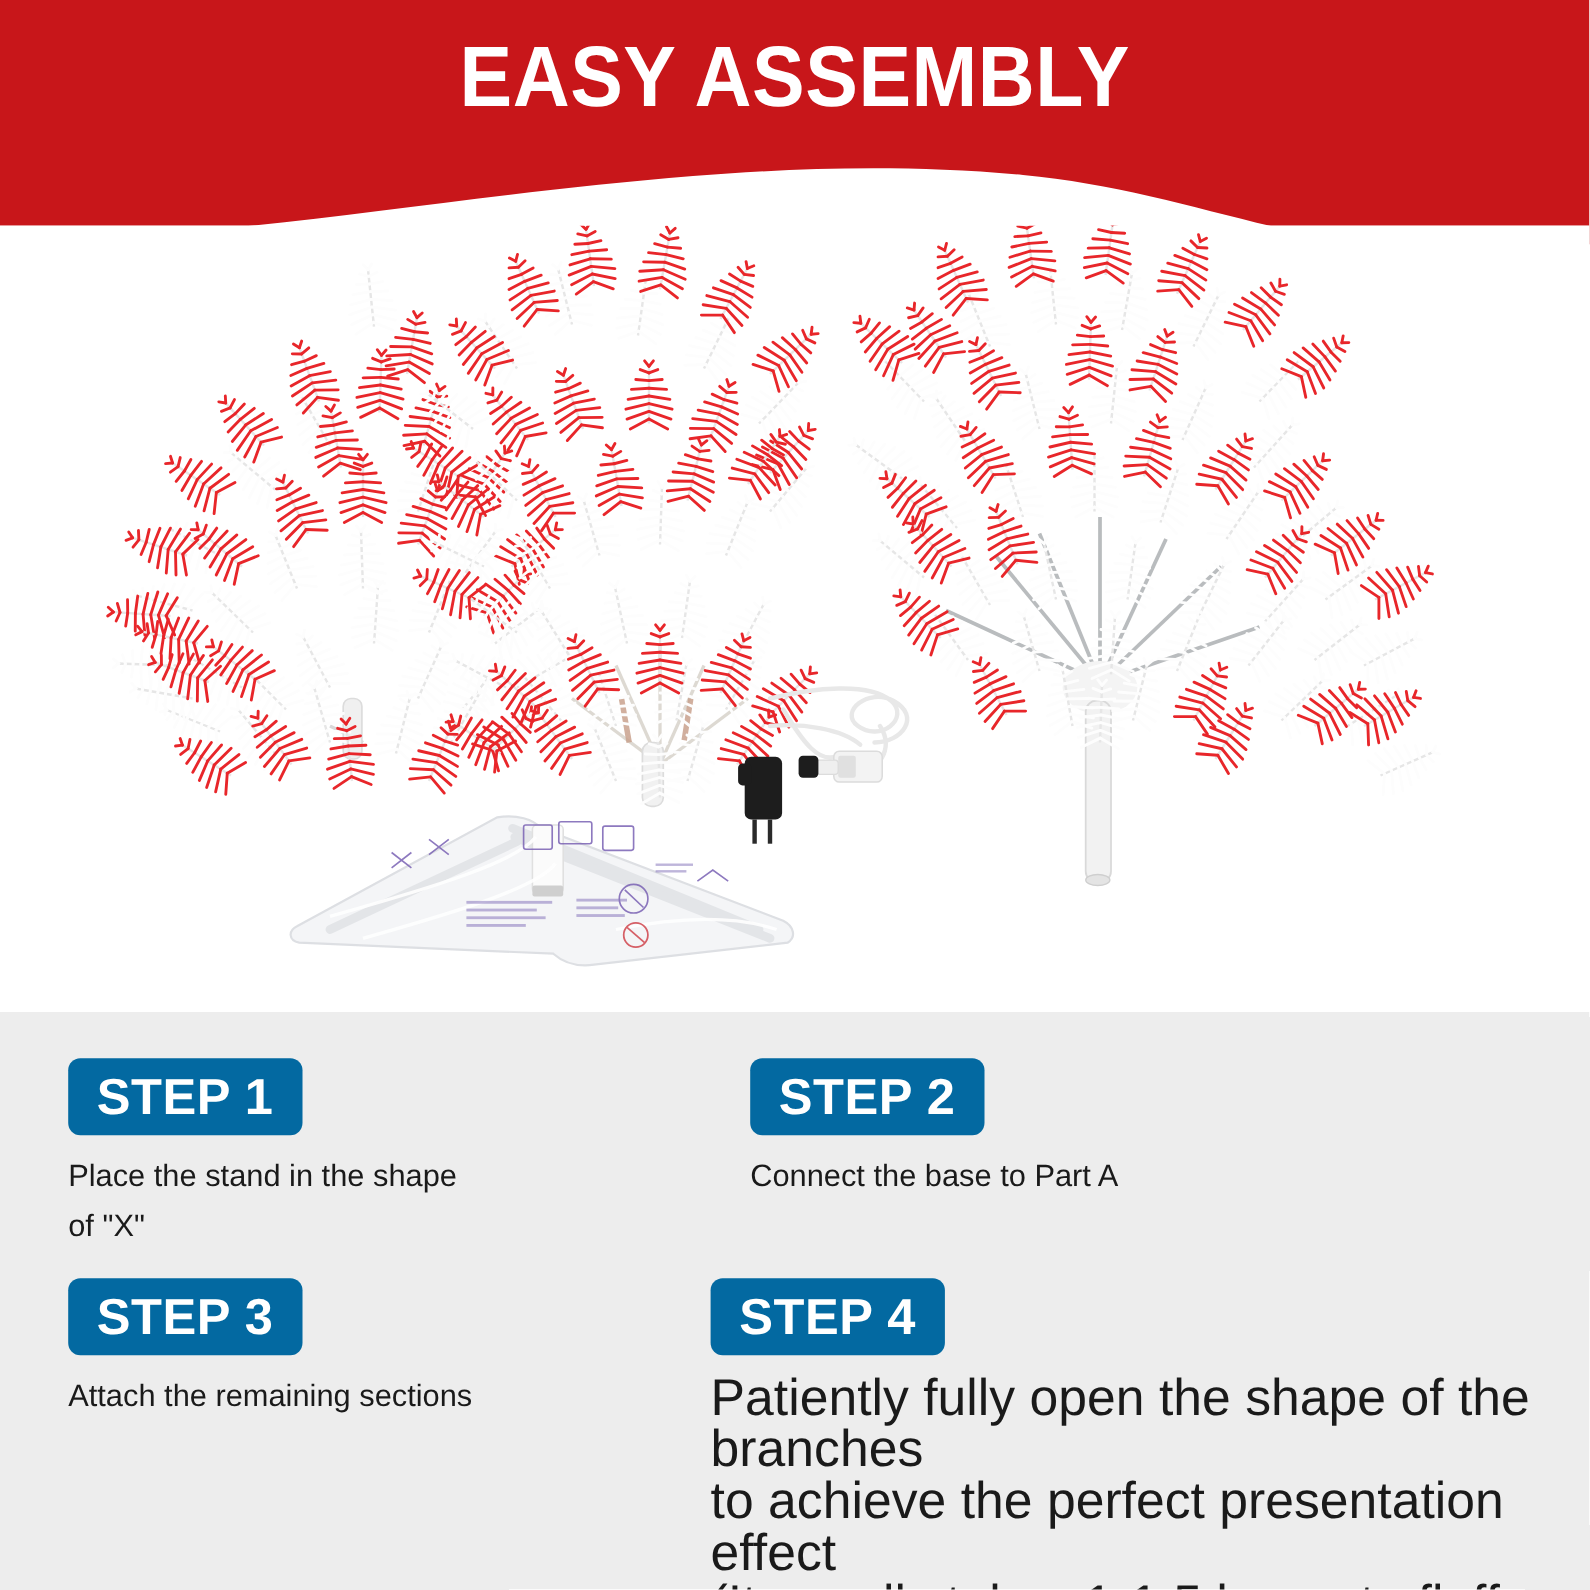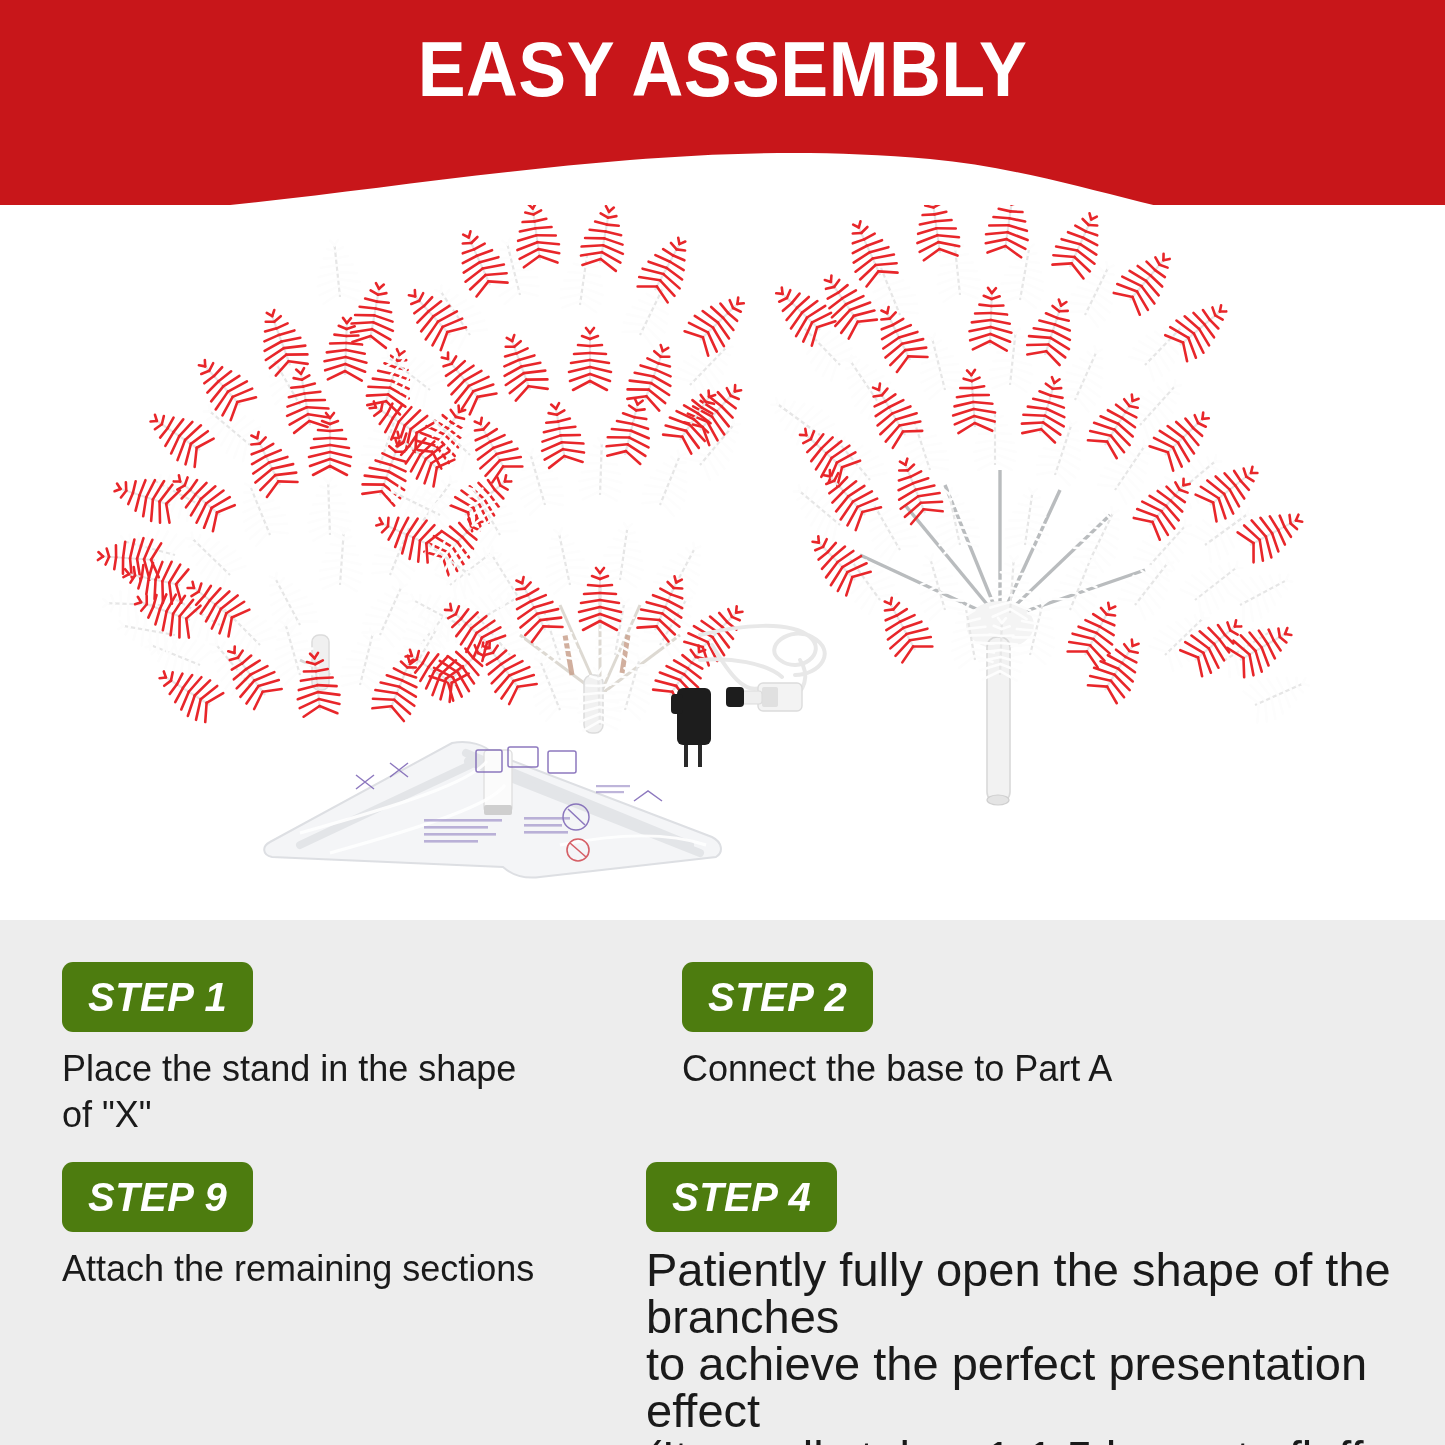--- a/index.html
+++ b/index.html
@@ -39,36 +39,35 @@
   #product-photo-svg{ position:absolute; left:0; top:0; width:1445px; height:715px; display:block; }
 
   
   #steps-section{
     position:absolute; left:0; top:920px; width:1445px; height:525px;
     background:#ededed;
   }
   .step-block{ position:absolute; }
   .step-badge{
     display:inline-block;
-    background:#4d7c0f;
+    background:#0369a1;
     color:#ffffff;
     border-radius:11px;
-    font-size:40px;
+    font-size:46px;
     font-weight:bold;
     line-height:70px;
     height:70px;
     padding:0 26px;
     letter-spacing:0.5px;
     white-space:nowrap;
-    font-style:italic;
   }
   .step-text{
     margin-top:14px;
     color:#1a1a1a;
-    font-size:36px;
+    font-size:28px;
     line-height:46px;
     font-weight:normal;
     white-space:pre-line;
   }
   #step-1{ left:62px;  top:42px;  width:600px; }
   #step-2{ left:682px; top:42px;  width:740px; }
   #step-3{ left:62px;  top:242px; width:600px; }
   #step-4{ left:646px; top:242px; width:750px; }
   #step-4 .step-text{ line-height:47px; font-size:47px; }
 </style>
@@ -435,21 +434,21 @@
     <div class="step-text">Place the stand in the shape
 of "X"</div>
   </div>
 
   <div class="step-block" id="step-2">
     <span class="step-badge">STEP 2</span>
     <div class="step-text">Connect the base to Part A</div>
   </div>
 
   <div class="step-block" id="step-3">
-    <span class="step-badge">STEP 9</span>
+    <span class="step-badge">STEP 3</span>
     <div class="step-text">Attach the remaining sections</div>
   </div>
 
   <div class="step-block" id="step-4">
     <span class="step-badge">STEP 4</span>
     <div class="step-text">Patiently fully open the shape of the branches
 to achieve the perfect presentation effect
 (It usually takes 1-1.5 hours to fluff-out and
 shaped a 6FT Christmas Tree)</div>
   </div>

